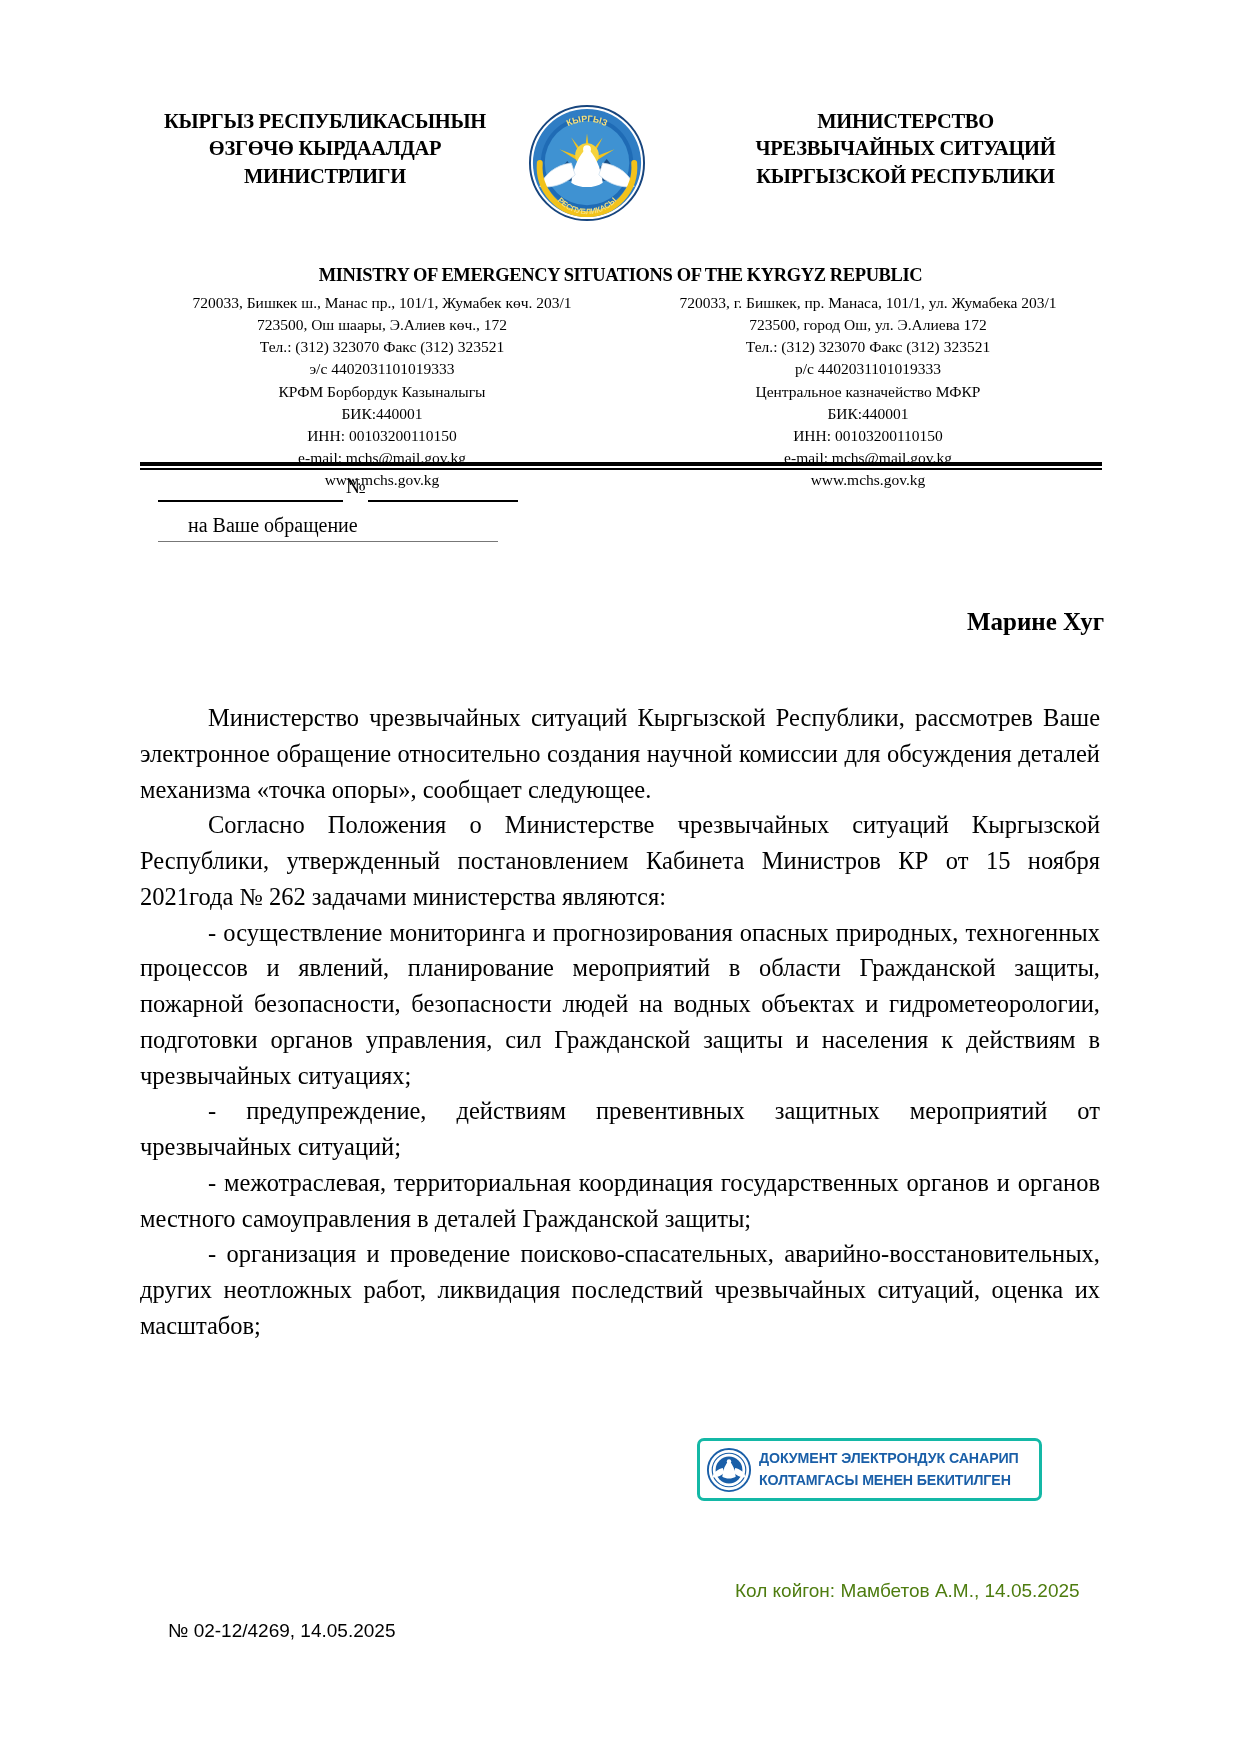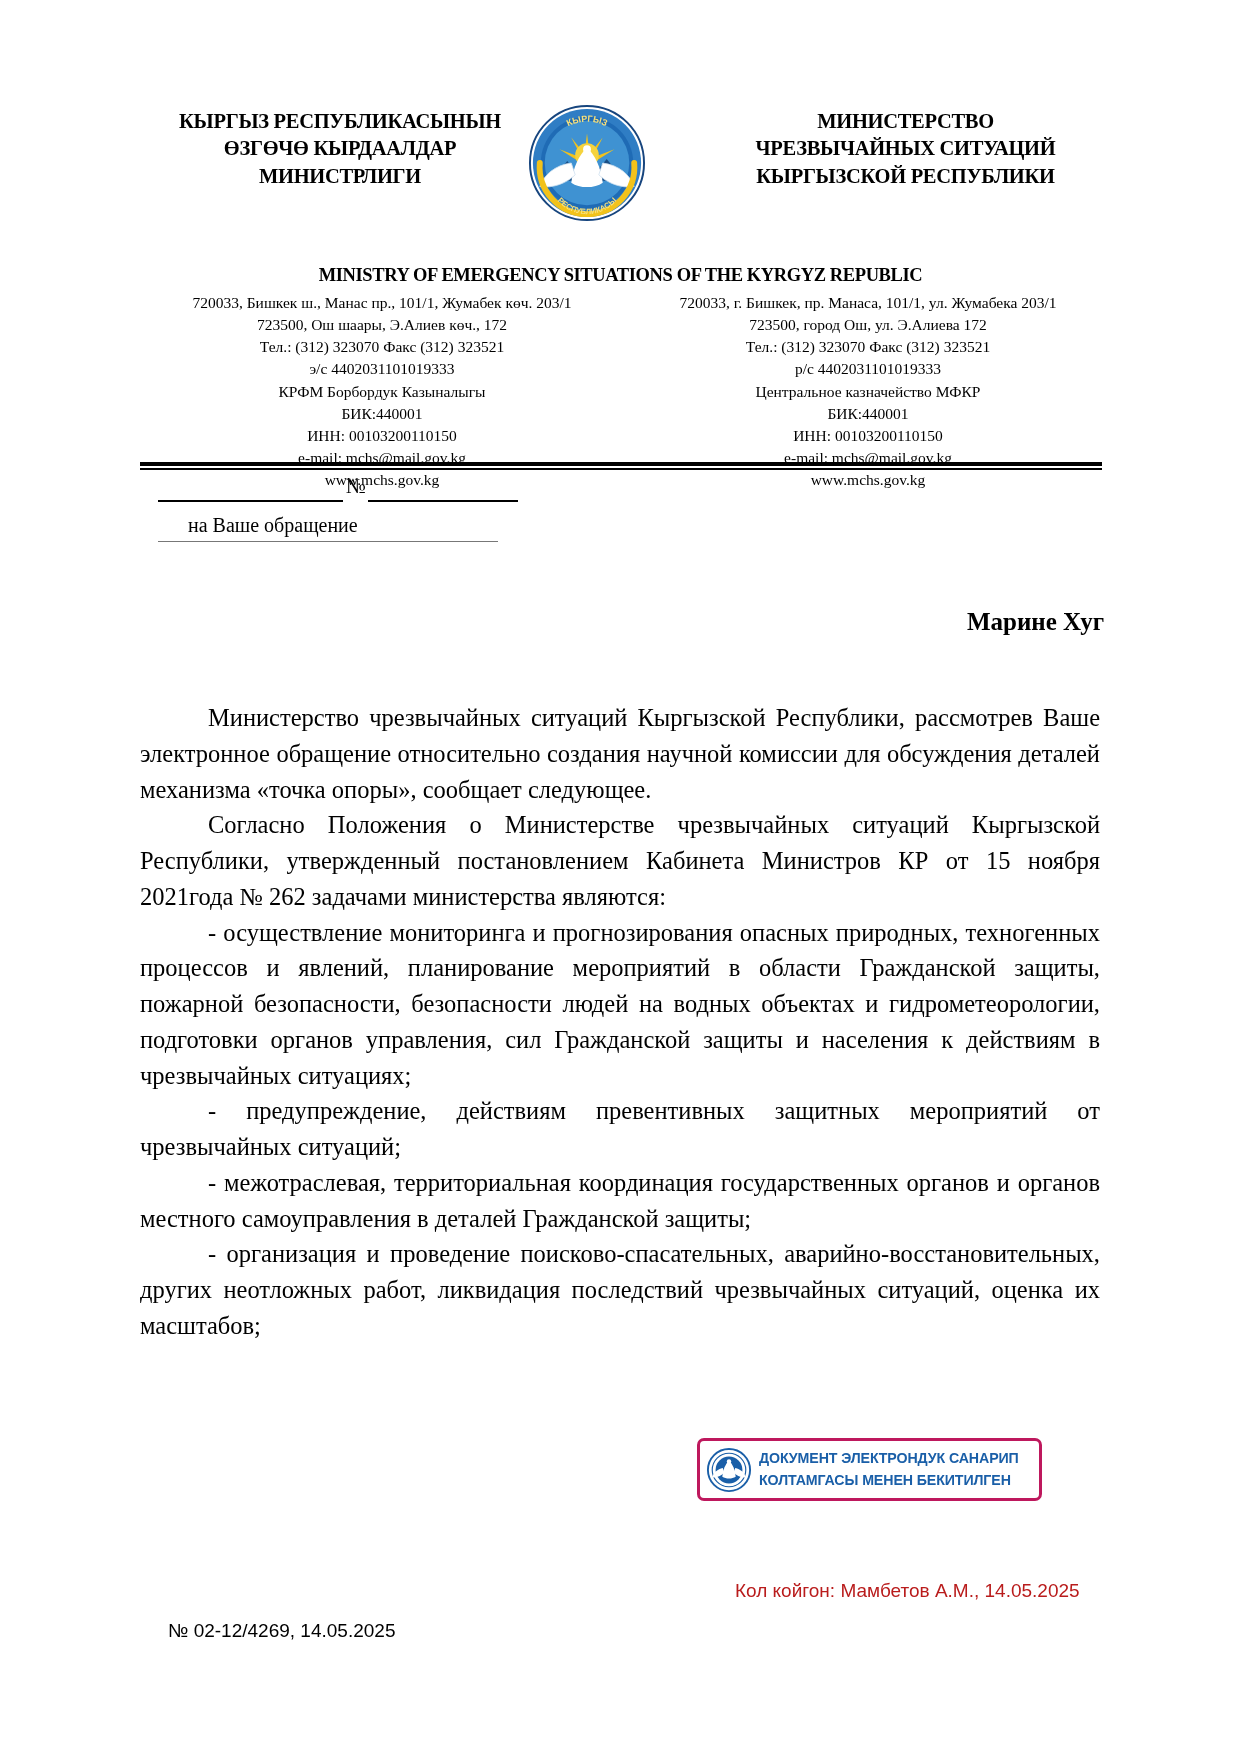--- a/index.html
+++ b/index.html
@@ -30,21 +30,21 @@
   }
   .lh-col {
     position: absolute;
     top: 0;
     text-align: center;
     font-weight: bold;
     font-size: 20.5px;
     line-height: 1.33;
     letter-spacing: -0.3px;
   }
-  .lh-left  { left: 160px;  width: 360px; }
+  .lh-left  { left: 145px;  width: 360px; }
   .lh-right { left: 718px;  width: 375px; }
   .lh-left div, .lh-right div { white-space: nowrap; }
 
   .emblem {
     position: absolute;
     left: 528px;
     top: 104px;
     width: 118px;
     height: 118px;
   }
@@ -163,21 +163,21 @@
     text-indent: 68px;
   }
 
   
   .sig-stamp {
     position: absolute;
     left: 697px;
     top: 1438px;
     width: 345px;
     height: 63px;
-    border: 3px solid #be185d;
+    border: 3px solid #14b8a6;
     border-radius: 7px;
     background: #ffffff;
     display: flex;
     align-items: center;
     padding: 0 6px;
     box-sizing: border-box;
   }
   .sig-emblem {
     width: 46px;
     height: 46px;
@@ -203,21 +203,21 @@
     color: #000;
     white-space: nowrap;
     margin-top: 40px;
   }
   .footer-right {
     position: absolute;
     left: 735px;
     top: 1580px;
     font-family: "Liberation Sans", sans-serif;
     font-size: 19px;
-    color: #b91c1c;
+    color: #4d7c0f;
     white-space: nowrap;
   }
 </style>
 </head>
 <body>
 
 <div class="page">
 
   <div class="letterhead">
     <div class="lh-col lh-left">

